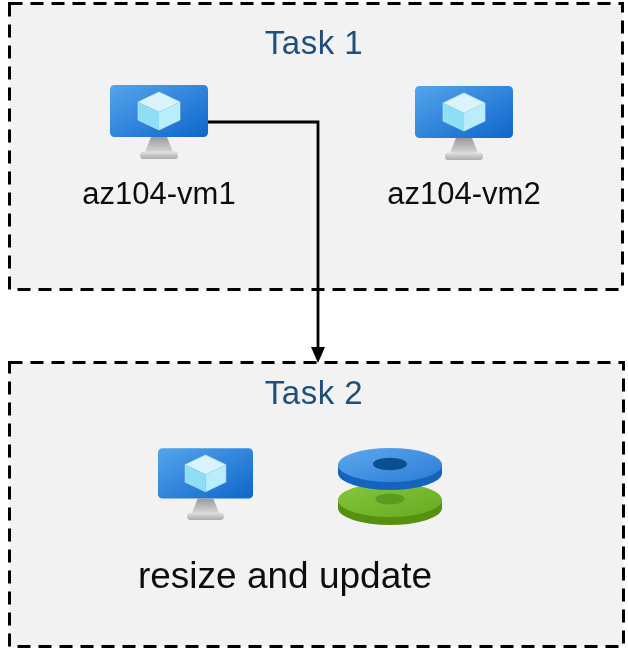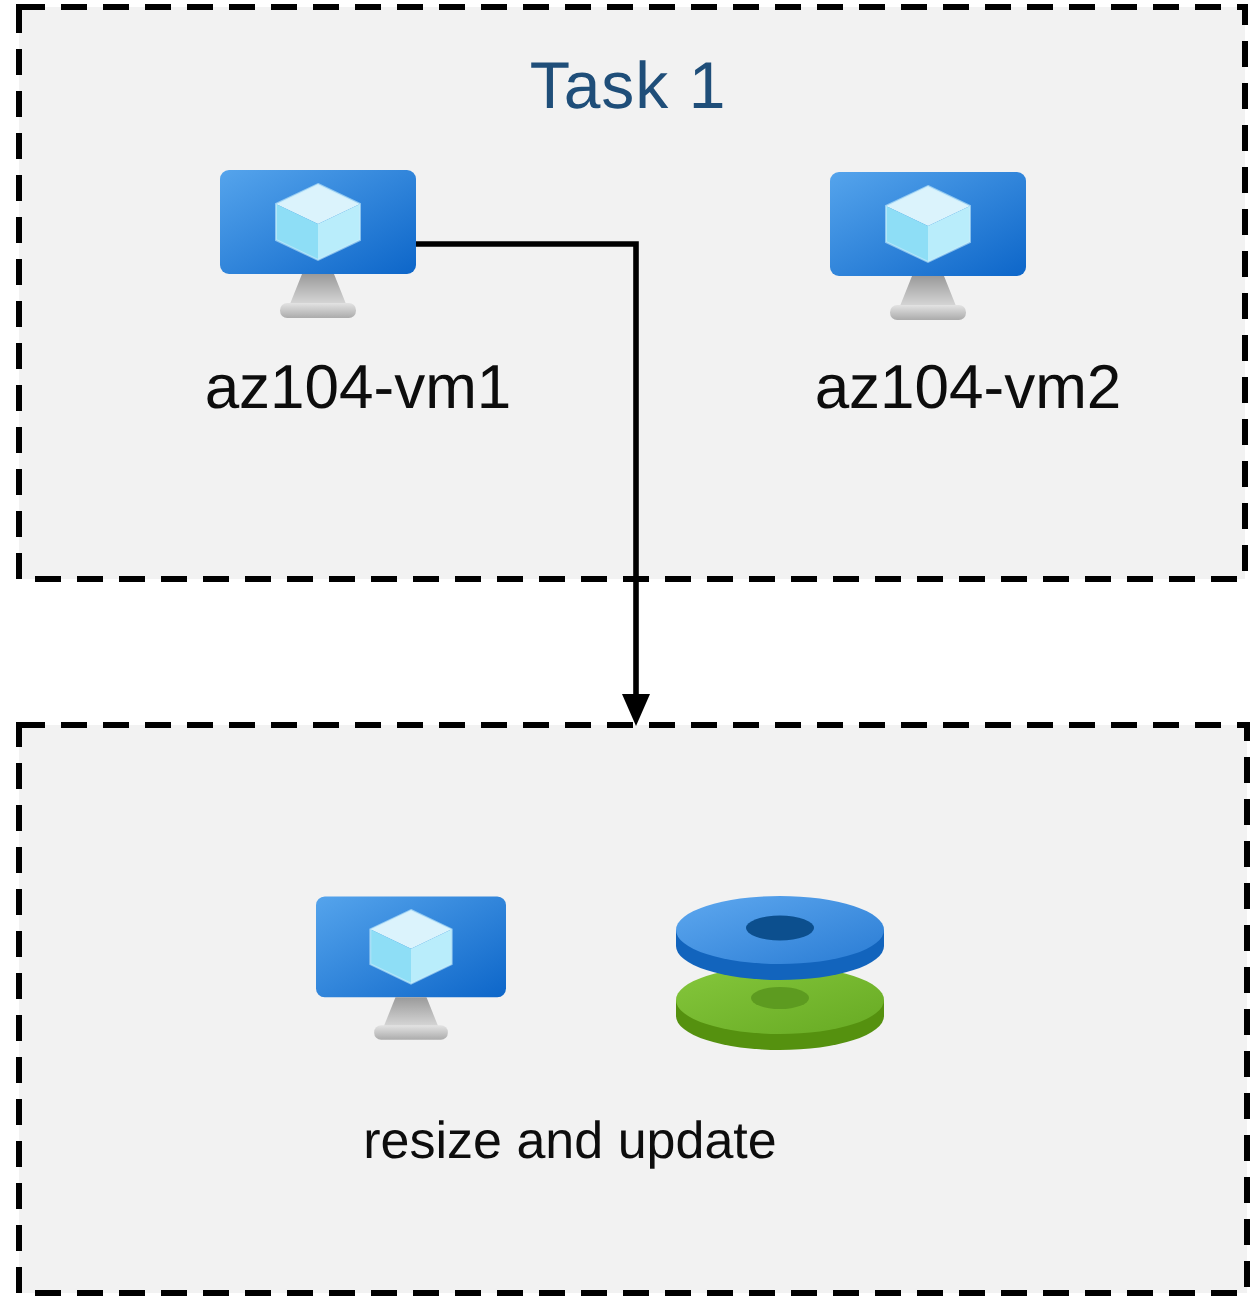--- a/index.html
+++ b/index.html
@@ -26,21 +26,21 @@
     transform:translateX(-50%);
     text-align:center;
     font-size:31px;
     line-height:40px;
     color:#0d0d0d;
     white-space:nowrap;
   }
   .caption{
     position:absolute;
     transform:translateX(-50%);
-    font-size:26px;
+    font-size:37px;
     color:#0d0d0d;
     white-space:nowrap;
   }
   svg{display:block;}
 </style>
 </head>
 <body>
 
 <svg width="0" height="0" style="position:absolute" aria-hidden="true">
   <defs>
@@ -97,31 +97,32 @@
     <rect x="9.5" y="362.5" width="614" height="284" fill="#f2f2f2" stroke="#000000" stroke-width="3" stroke-dasharray="13 8"></rect>
     <polyline points="208,122 318,122 318,349" fill="none" stroke="#000000" stroke-width="2.8"></polyline>
     <polygon points="318,363 311,347 325,347" fill="#000000"></polygon>
   </svg>
 
   <div class="task-title" style="top:24px;">Task 1</div>
 
   <svg class="abs" style="left:110px;top:85px;" width="98" height="78">
     <use href="#vm-icon"></use>
   </svg>
-  <div class="vm-label" style="left:159px;top:174px;margin-left:20px;">
+  <div class="vm-label" style="left:159px;top:174px;">
     <div>az104-vm1</div>
   </div>
 
   <svg class="abs" style="left:415px;top:86px;" width="98" height="78">
     <use href="#vm-icon"></use>
   </svg>
-  <div class="vm-label" style="left:484px;top:174px;text-align:center;">
+  <div class="vm-label" style="left:464px;top:174px;text-align:center;">
     <div>az104-vm2</div>
   </div>
 
+  <div class="task-title" style="top:374px;">Task 2</div>
 
   <svg class="abs" style="left:158px;top:448px;" width="95" height="76">
     <use href="#vm-icon"></use>
   </svg>
 
   <svg class="abs" style="left:337px;top:441px;" width="106" height="86">
     <use href="#disks-icon"></use>
   </svg>
 
   <div class="caption" style="left:285px;top:555px;">resize and update</div>

